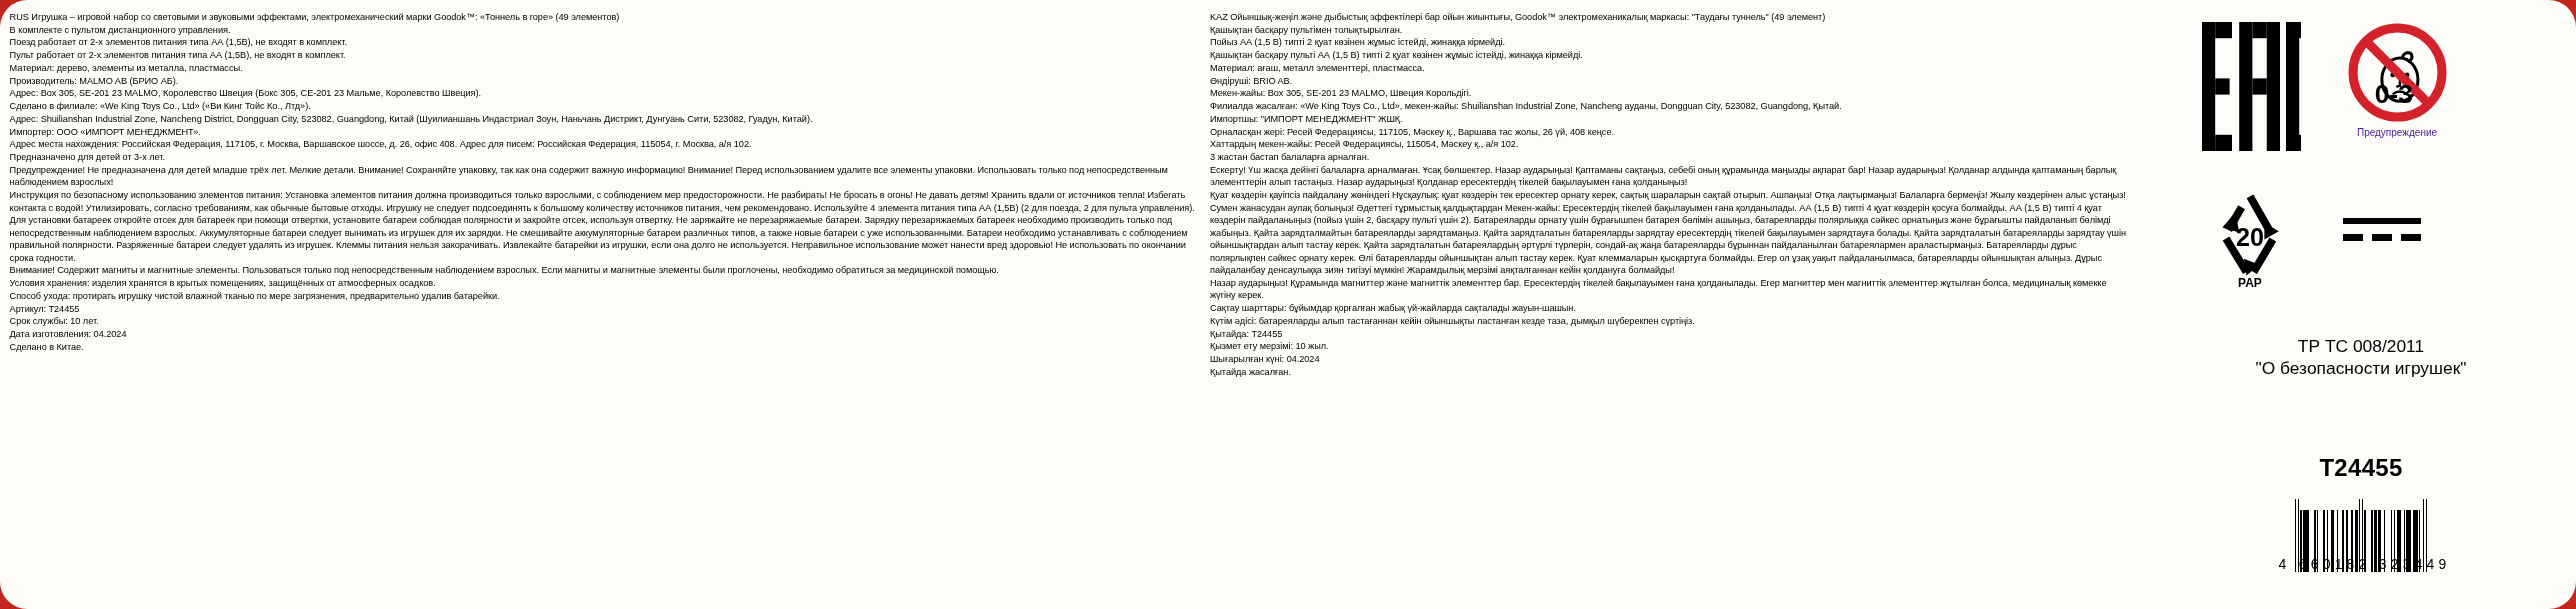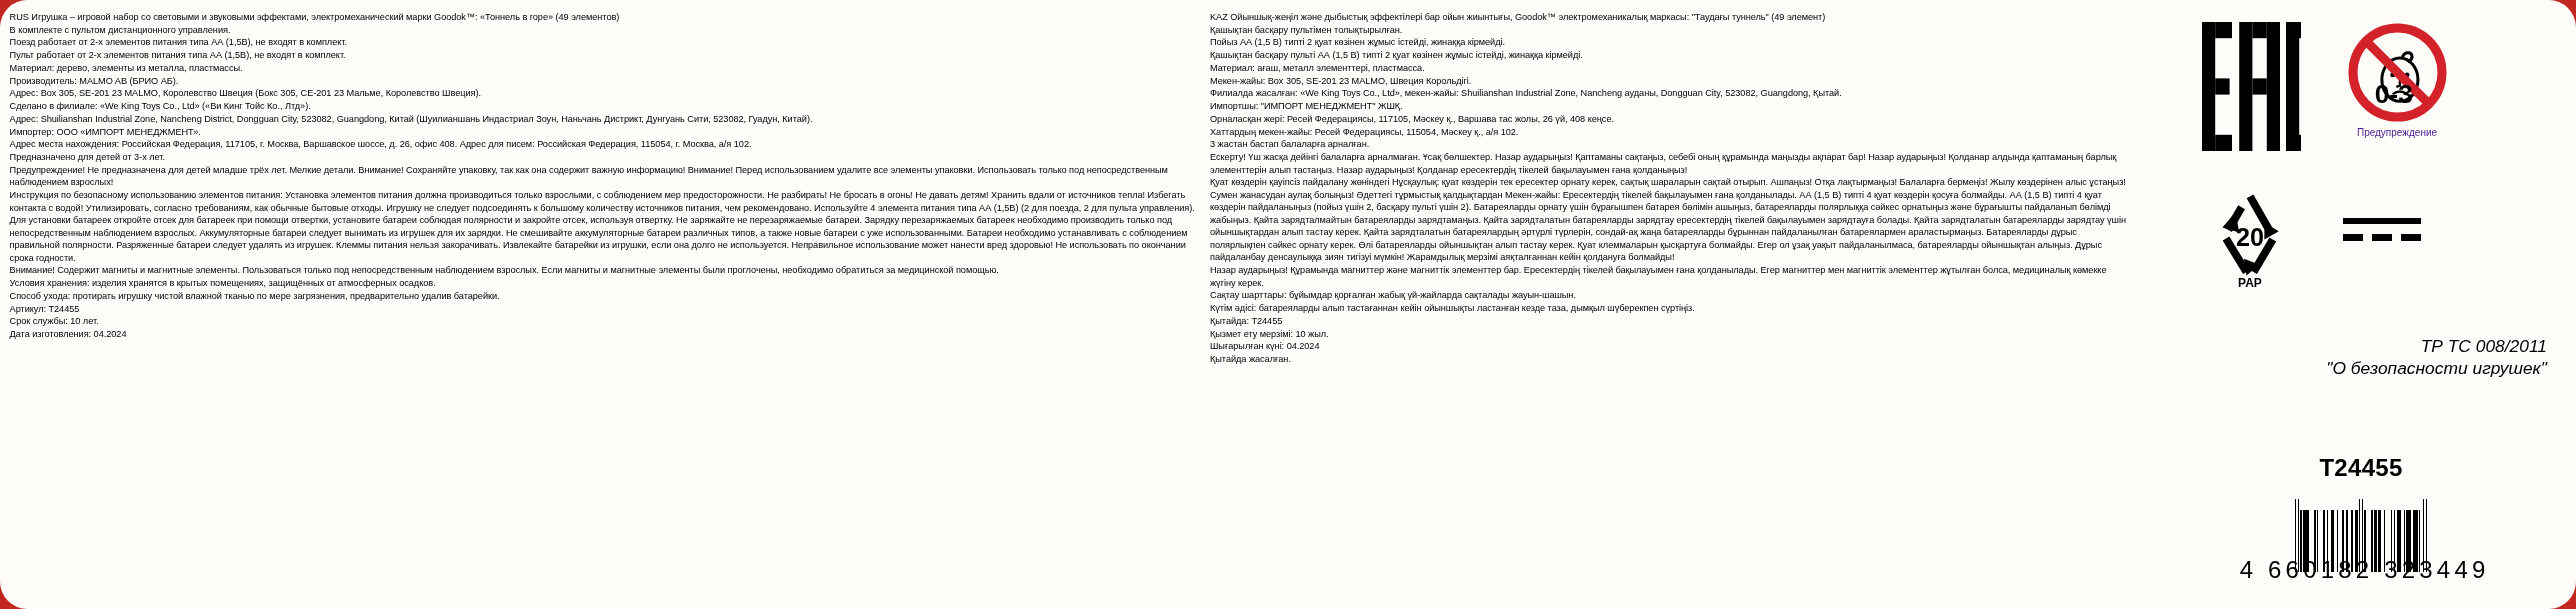--- a/index.html
+++ b/index.html
@@ -60,41 +60,41 @@
   }
   .dashes{
     position:absolute;left:204px;top:207px;
     width:84px;
   }
   .dash-solid{height:6.6px;background:#000;width:78px;}
   .dash-dotted{margin-top:9.6px;display:flex;gap:8.4px;}
   .dash-dotted span{display:block;height:6.6px;width:20.4px;background:#000;}
   .tr-ts{
     position:absolute;left:36px;top:324px;
-    width:372px;text-align:right;
-    font-size:17.4px;line-height:1.28;color:#000;font-style:italic;
+    width:372px;text-align:center;
+    font-size:17.4px;line-height:1.28;color:#000;
   }
   .art-big{
     position:absolute;left:36px;top:443px;
     width:372px;text-align:center;
     font-size:24px;font-weight:bold;color:#000;
     letter-spacing:0.3px;
   }
   .barcode-wrap{
     position:absolute;left:33px;top:482px;
     width:378px;
   }
   .barcode{
     display:flex;align-items:flex-end;justify-content:center;
     height:79px;
   }
   .barcode i{display:block;background:#000;}
   .bc-digits{
     display:flex;justify-content:center;
-    font-size:24px;letter-spacing:4.2px;color:#000;
+    font-size:14px;letter-spacing:4.2px;color:#000;
     margin-top:-15.6px;padding-left:7.2px;
   }
 </style>
 </head>
 <body>
 
 <div class="label">
   <div class="cols">
 
     <div class="col-rus txt" id="rus-col">
@@ -111,28 +111,30 @@
         <p><b>Адрес места нахождения:</b><span> Российская Федерация, 117105, г. Москва, Варшавское шоссе, д. 26, офис 408. Адрес для писем: Российская Федерация, 115054, г. Москва, а/я 102.</span></p>
         <p><b>Предназначено для детей от 3-х лет.</b></p>
         <p><b>Предупреждение!</b><span> Не предназначена для детей младше трёх лет. Мелкие детали. Внимание! Сохраняйте упаковку, так как она содержит важную информацию! Внимание! Перед использованием удалите все элементы упаковки. Использовать только под непосредственным наблюдением взрослых!</span></p>
         <p><b>Инструкция по безопасному использованию элементов питания:</b><span> Установка элементов питания должна производиться только взрослыми, с соблюдением мер предосторожности. Не разбирать! Не бросать в огонь! Не давать детям! Хранить вдали от источников тепла! Избегать контакта с водой! Утилизировать, согласно требованиям, как обычные бытовые отходы. Игрушку не следует подсоединять к большому количеству источников питания, чем рекомендовано. Используйте 4 элемента питания типа АА (1,5В) (2 для поезда, 2 для пульта управления). Для установки батареек откройте отсек для батареек при помощи отвертки, установите батареи соблюдая полярности и закройте отсек, используя отвертку. Не заряжайте не перезаряжаемые батареи. Зарядку перезаряжаемых батареек необходимо производить только под непосредственным наблюдением взрослых. Аккумуляторные батареи следует вынимать из игрушек для их зарядки. Не смешивайте аккумуляторные батареи различных типов, а также новые батареи с уже использованными. Батареи необходимо устанавливать с соблюдением правильной полярности. Разряженные батареи следует удалять из игрушек. Клеммы питания нельзя закорачивать. Извлекайте батарейки из игрушки, если она долго не используется. Неправильное использование может нанести вред здоровью! Не использовать по окончании срока годности.</span></p>
         <p><b>Внимание!</b><span> Содержит магниты и магнитные элементы. Пользоваться только под непосредственным наблюдением взрослых. Если магниты и магнитные элементы были проглочены, необходимо обратиться за медицинской помощью.</span></p>
         <p><b>Условия хранения:</b><span> изделия хранятся в крытых помещениях, защищённых от атмосферных осадков.</span></p>
         <p><b>Способ ухода:</b><span> протирать игрушку чистой влажной тканью по мере загрязнения, предварительно удалив батарейки.</span></p>
         <p><b>Артикул:</b><span> T24455</span></p>
         <p><b>Срок службы:</b><span> 10 лет.</span></p>
         <p><b>Дата изготовления:</b><span> 04.2024</span></p>
+        <p><span>Сделано в Китае.</span></p>
       </div>
 
     <div class="col-kaz txt" id="kaz-col">
         <p><b>KAZ Ойыншық-жеңіл және дыбыстық эффектілері бар ойын жиынтығы, Goodok™ электромеханикалық маркасы: "Таудағы туннель" (49 элемент)</b></p>
         <p><b>Қашықтан басқару пультімен толықтырылған.</b></p>
         <p><b>Пойыз АА (1,5 В) типті 2 қуат көзінен жұмыс істейді, жинаққа кірмейді.</b></p>
         <p><b>Қашықтан басқару пульті АА (1,5 В) типті 2 қуат көзінен жұмыс істейді, жинаққа кірмейді.</b></p>
         <p><b>Материал:</b><span> ағаш, металл элементтері, пластмасса.</span></p>
+        <p><b>Өндіруші:</b><span> BRIO AB.</span></p>
         <p><b>Мекен-жайы:</b><span> Box 305, SE-201 23 MALMO, Швеция Корольдігі.</span></p>
         <p><b>Филиалда жасалған:</b><span> «We King Toys Co., Ltd», мекен-жайы: Shuilianshan Industrial Zone, Nancheng ауданы, Dongguan City, 523082, Guangdong, Қытай.</span></p>
         <p><b>Импортшы:</b><span> "ИМПОРТ МЕНЕДЖМЕНТ" ЖШҚ.</span></p>
         <p><b>Орналасқан жері:</b><span> Ресей Федерациясы, 117105, Мәскеу қ., Варшава тас жолы, 26 үй, 408 кеңсе.</span></p>
         <p><b>Хаттардың мекен-жайы:</b><span> Ресей Федерациясы, 115054, Мәскеу қ., а/я 102.</span></p>
         <p><b>3 жастан бастап балаларға арналған.</b></p>
         <p><b>Ескерту!</b><span> Үш жасқа дейінгі балаларға арналмаған. Ұсақ бөлшектер. Назар аударыңыз! Қаптаманы сақтаңыз, себебі оның құрамында маңызды ақпарат бар! Назар аударыңыз! Қолданар алдында қаптаманың барлық элементтерін алып тастаңыз. Назар аударыңыз! Қолданар ересектердің тікелей бақылауымен ғана қолданыңыз!</span></p>
         <p><b>Қуат көздерін қауіпсіз пайдалану жөніндегі Нұсқаулық:</b><span> қуат көздерін тек ересектер орнату керек, сақтық шараларын сақтай отырып. Ашпаңыз! Отқа лақтырмаңыз! Балаларға бермеңіз! Жылу көздерінен алыс ұстаңыз! Сумен жанасудан аулақ болыңыз! Әдеттегі тұрмыстық қалдықтардан Мекен-жайы: Ересектердің тікелей бақылауымен ғана қолданылады. АА (1,5 В) типті 4 қуат көздерін қосуға болмайды. АА (1,5 В) типті 4 қуат көздерін пайдаланыңыз (пойыз үшін 2, басқару пульті үшін 2). Батареяларды орнату үшін бұрағышпен батарея бөлімін ашыңыз, батареяларды полярлыққа сәйкес орнатыңыз және бұрағышты пайдаланып бөлімді жабыңыз. Қайта зарядталмайтын батареяларды зарядтамаңыз. Қайта зарядталатын батареяларды зарядтау ересектердің тікелей бақылауымен зарядтауға болады. Қайта зарядталатын батареяларды зарядтау үшін ойыншықтардан алып тастау керек. Қайта зарядталатын батареялардың әртүрлі түрлерін, сондай-ақ жаңа батареяларды бұрыннан пайдаланылған батареялармен араластырмаңыз. Батареяларды дұрыс полярлықпен сәйкес орнату керек. Өлі батареяларды ойыншықтан алып тастау керек. Қуат клеммаларын қысқартуға болмайды. Егер ол ұзақ уақыт пайдаланылмаса, батареяларды ойыншықтан алыңыз. Дұрыс пайдаланбау денсаулыққа зиян тигізуі мүмкін! Жарамдылық мерзімі аяқталғаннан кейін қолдануға болмайды!</span></p>
         <p><b>Назар аударыңыз!</b><span> Құрамында магниттер және магниттік элементтер бар. Ересектердің тікелей бақылауымен ғана қолданылады. Егер магниттер мен магниттік элементтер жұтылған болса, медициналық көмекке жүгіну керек.</span></p>
         <p><b>Сақтау шарттары:</b><span> бұйымдар қорғалған жабық үй-жайларда сақталады жауын-шашын.</span></p>

